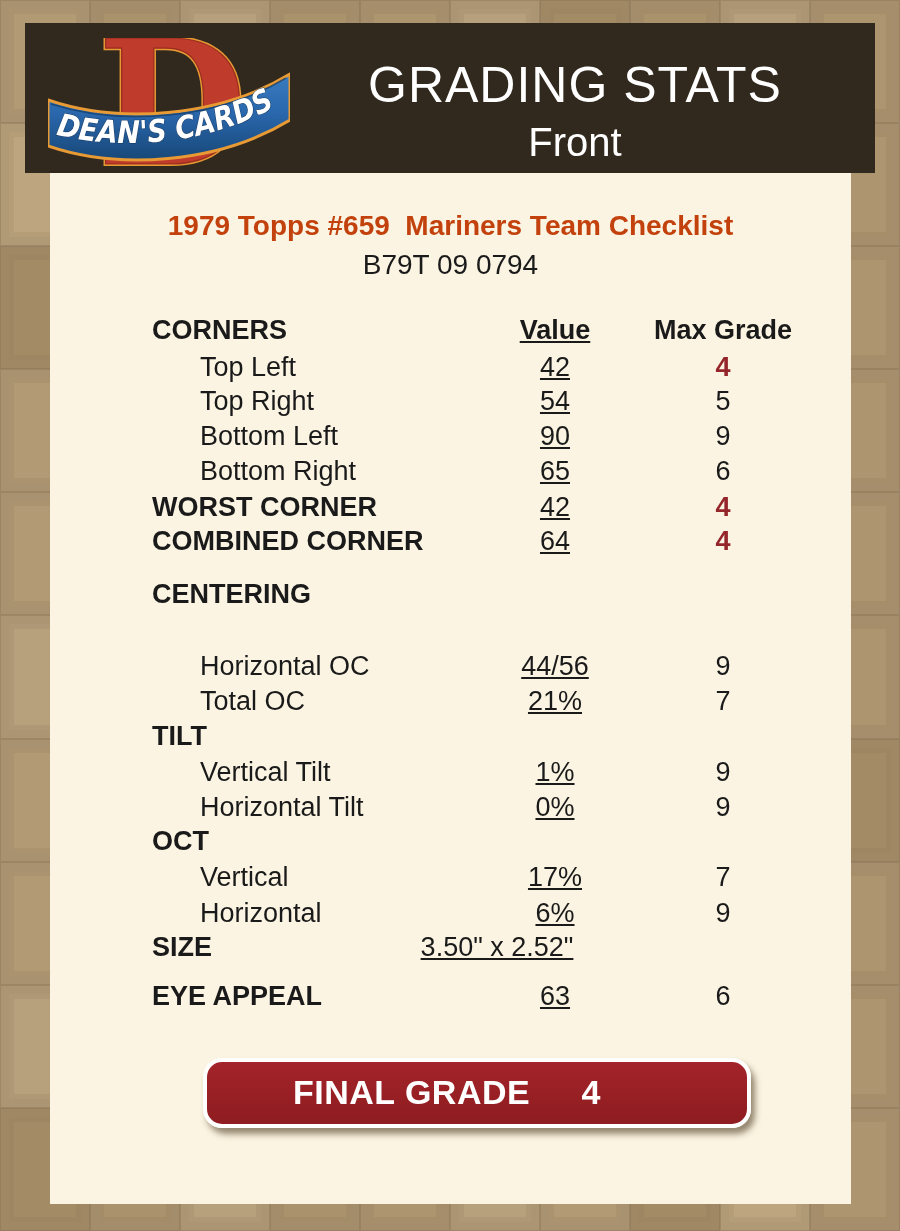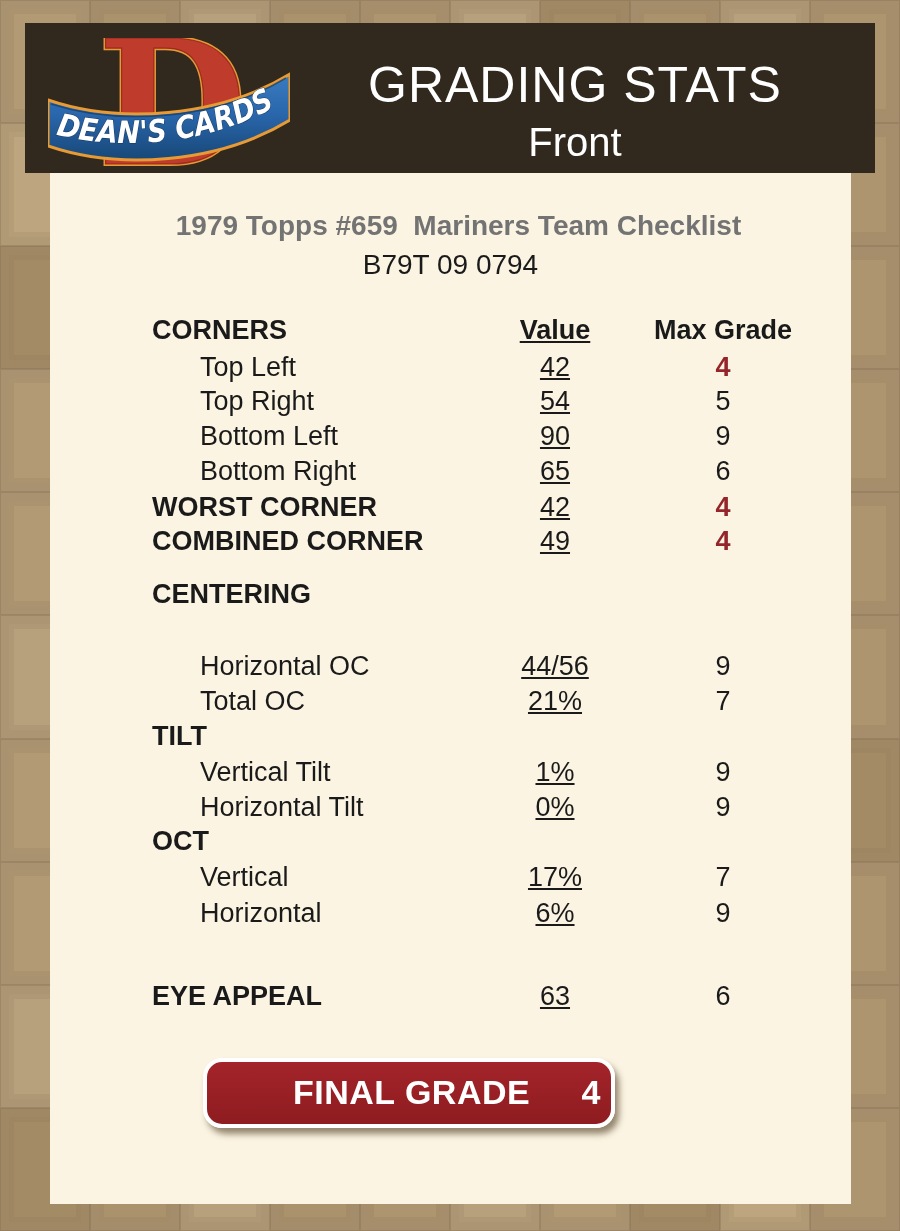--- a/index.html
+++ b/index.html
@@ -18,41 +18,41 @@
 
   
   .header{position:absolute;left:25px;top:23px;width:850px;height:150px;background:#32291e;z-index:2;}
   .logo{position:absolute;left:23px;top:15px;}
   .hdr-text{position:absolute;left:260px;right:10px;top:34px;text-align:center;color:#ffffff;}
   .hdr-title{font-size:50px;line-height:56px;font-weight:400;letter-spacing:1px;}
   .hdr-sub{font-size:40px;line-height:46px;margin-top:6px;font-weight:400;}
 
   
   .panel{position:absolute;left:50px;top:173px;width:801px;height:1031px;background:#fbf4e2;z-index:1;}
-  .card-title{position:absolute;top:37px;left:8px;width:100%;text-align:center;
-    font-size:28px;font-weight:bold;color:#737373;white-space:pre;}
+  .card-title{position:absolute;top:37px;left:0;width:100%;text-align:center;
+    font-size:28px;font-weight:bold;color:#c2410c;white-space:pre;}
   .card-code{position:absolute;top:76px;left:0;width:100%;text-align:center;
     font-size:28px;color:#1a1a1a;}
 
   
   .row{position:absolute;left:0;width:100%;height:34px;font-size:27px;color:#1a1a1a;padding-left:36px;}
   .lbl{position:absolute;left:102px;white-space:nowrap;}
   .lbl.ind{left:150px;}
   .bold{font-weight:bold;}
   .val{position:absolute;left:355px;width:300px;text-align:center;white-space:pre;text-decoration:underline;}
   .grd{position:absolute;left:598px;width:150px;text-align:center;}
   .red{color:#94262b;font-weight:bold;}
   .row.size .val{left:297px;}
   .r0{top:142px}.r1{top:179px}.r2{top:213px}.r3{top:248px}.r4{top:283px}
   .r5{top:319px}.r6{top:353px}.r7{top:406px}.r8{top:442px}.r9{top:478px}
   .r10{top:513px}.r11{top:548px}.r12{top:584px}.r13{top:619px}.r14{top:653px}
   .r15{top:689px}.r16{top:725px}.r17{top:759px}.r18{top:808px}
 
   
-  .final-btn{position:absolute;left:153px;top:885px;width:412px;height:70px;
+  .final-btn{position:absolute;left:153px;top:885px;width:548px;height:70px;
     background:linear-gradient(#a3242a,#8e1c20);border:4px solid #ffffff;border-radius:19px;
     box-sizing:border-box;box-shadow:4px 6px 6px rgba(130,115,92,.85);cursor:pointer;}
   .fg-label{position:absolute;left:86px;top:50%;transform:translateY(-52%);
     color:#ffffff;font-size:34px;font-weight:bold;letter-spacing:.5px;white-space:nowrap;}
   .fg-value{position:absolute;left:352px;width:64px;top:50%;transform:translateY(-52%);
     text-align:center;color:#ffffff;font-size:34px;font-weight:bold;}
 </style>
 </head>
 <body>
 
@@ -216,21 +216,21 @@
       <span class="val">65</span>
       <span class="grd">6</span>
     </div>
     <div class="row r5">
       <span class="lbl bold">WORST CORNER</span>
       <span class="val">42</span>
       <span class="grd red">4</span>
     </div>
     <div class="row r6">
       <span class="lbl bold">COMBINED CORNER</span>
-      <span class="val">49</span>
+      <span class="val">64</span>
       <span class="grd red">4</span>
     </div>
     <div class="row r7">
       <span class="lbl bold">CENTERING</span>
       <span class="val"></span>
       <span class="grd"></span>
     </div>
     <div class="row r9">
       <span class="lbl ind">Horizontal OC</span>
       <span class="val">44/56</span>
@@ -264,20 +264,25 @@
     <div class="row r15">
       <span class="lbl ind">Vertical</span>
       <span class="val">17%</span>
       <span class="grd">7</span>
     </div>
     <div class="row r16">
       <span class="lbl ind">Horizontal</span>
       <span class="val">6%</span>
       <span class="grd">9</span>
     </div>
+    <div class="row r17 size">
+      <span class="lbl bold">SIZE</span>
+      <span class="val">3.50" x 2.52"</span>
+      <span class="grd"></span>
+    </div>
     <div class="row r18">
       <span class="lbl bold">EYE APPEAL</span>
       <span class="val">63</span>
       <span class="grd">6</span>
     </div>
 
     <div class="final-btn">
       <span class="fg-label">FINAL GRADE</span>
       <span class="fg-value">4</span>
     </div>

